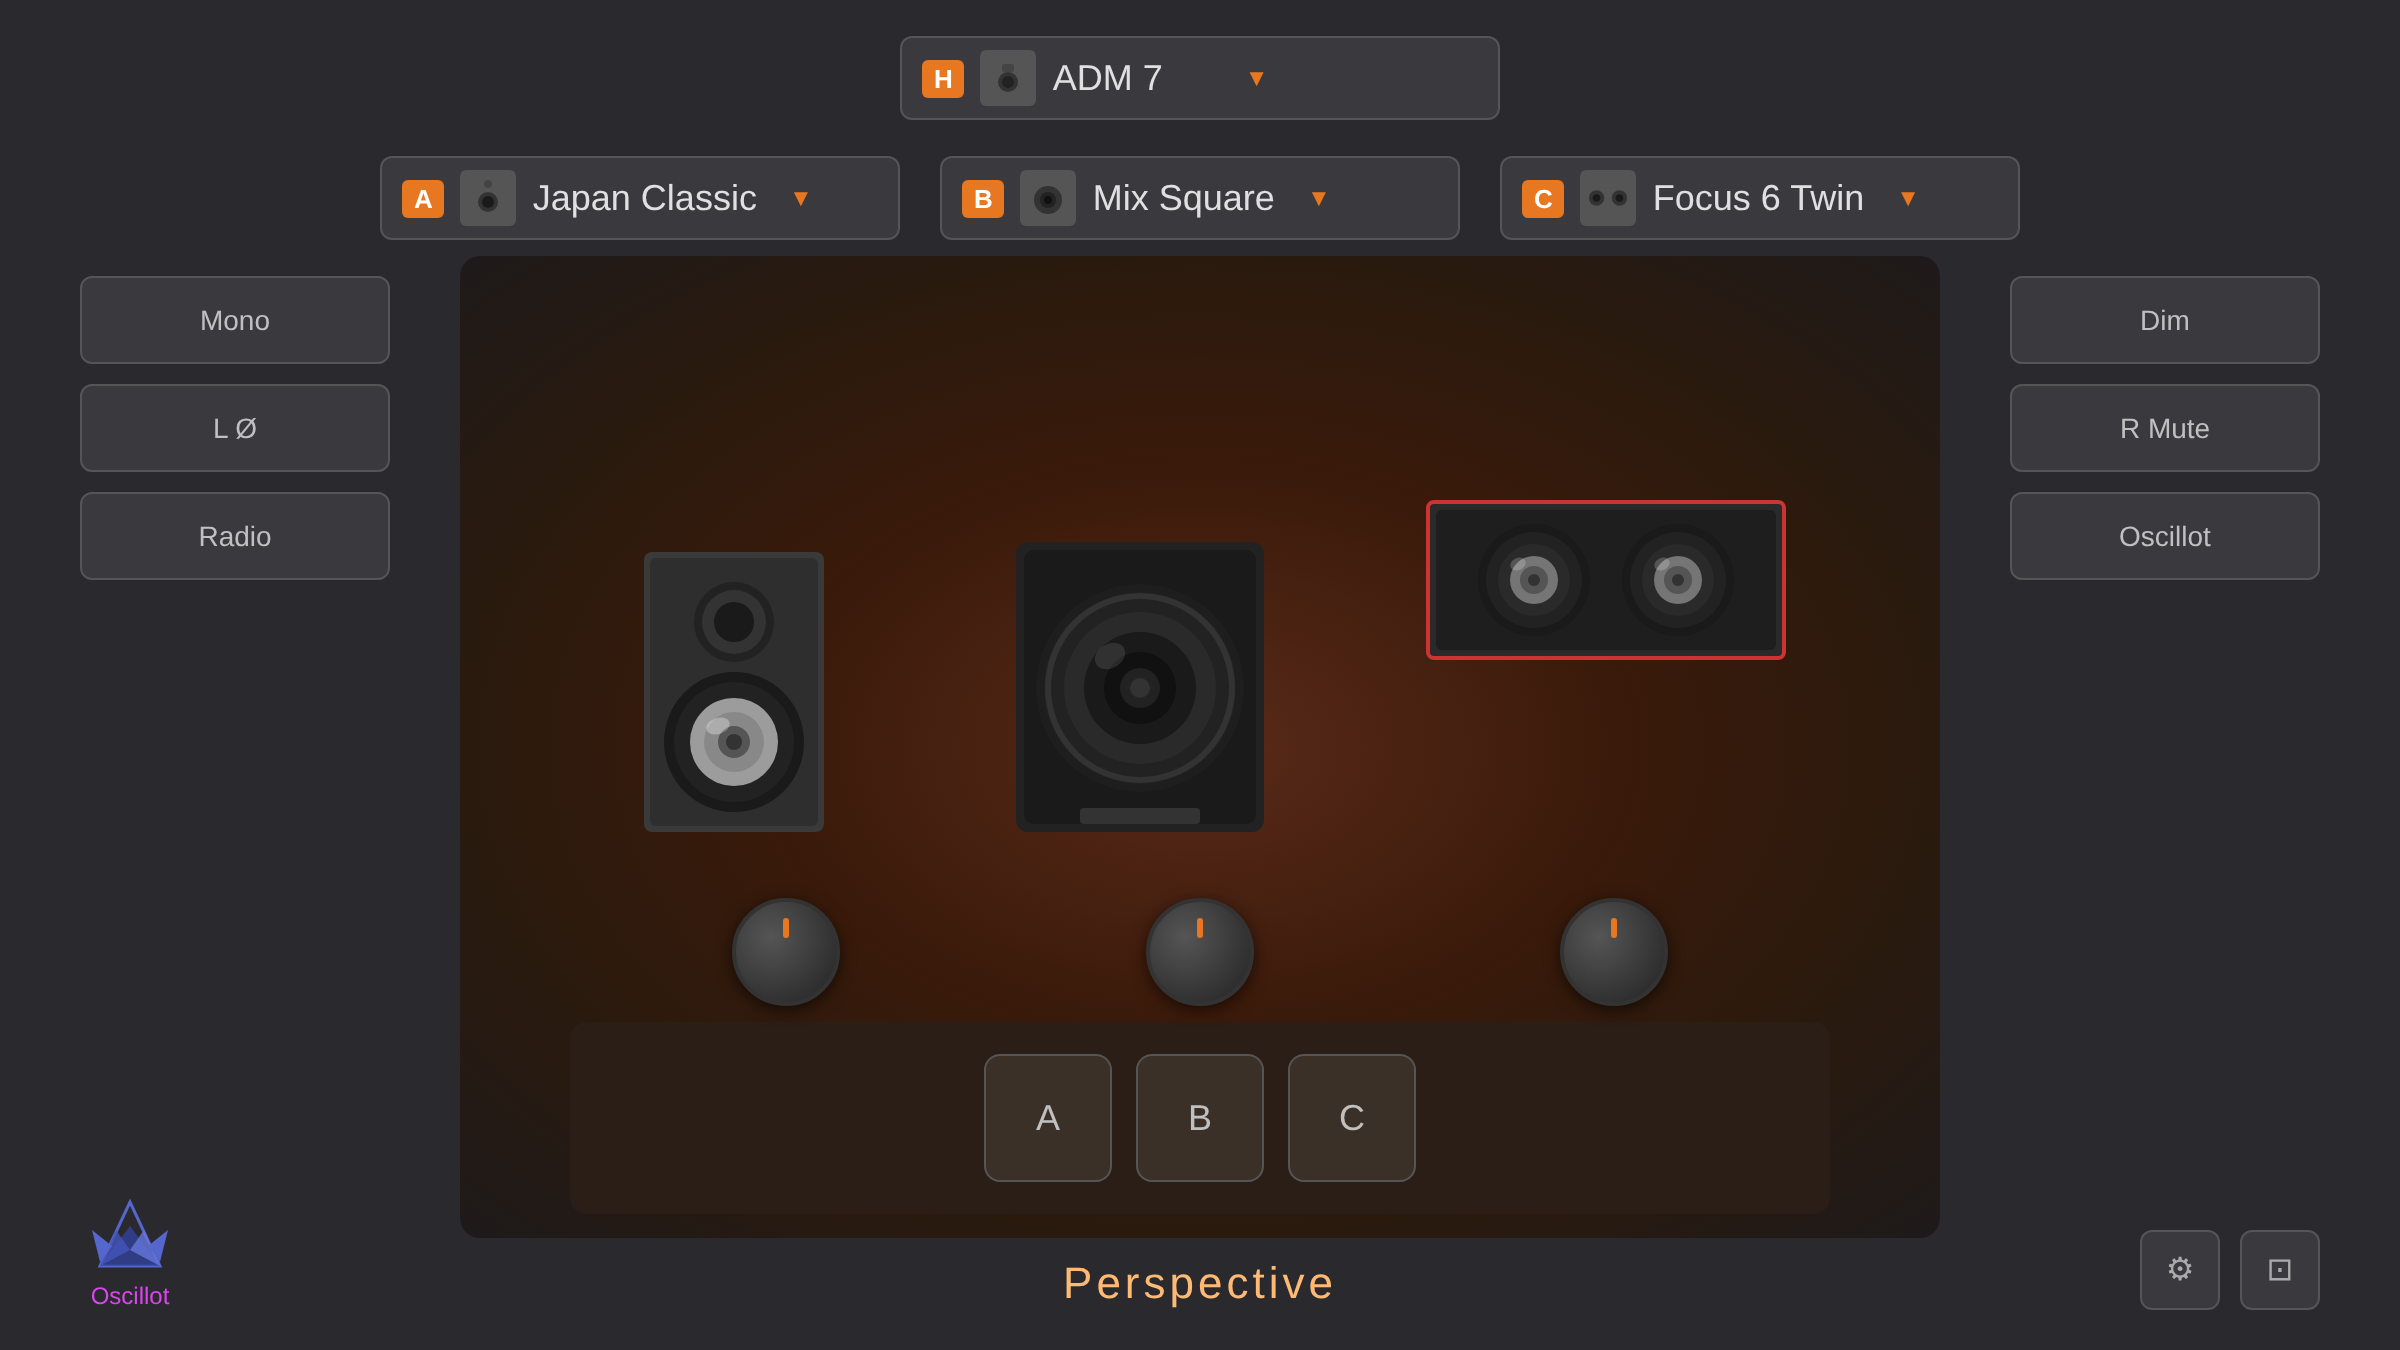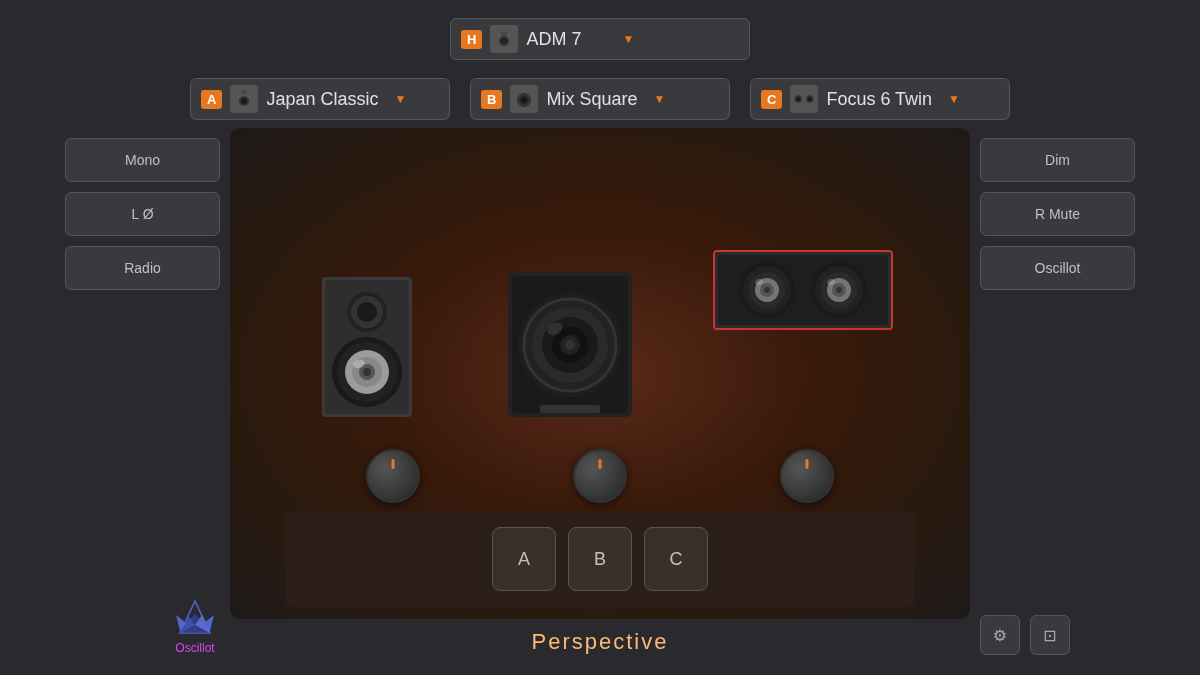--- a/index.html
+++ b/index.html
@@ -95,21 +95,21 @@
       gap: 0;
     }
 
     
     .left-panel {
       width: 200px;
       display: flex;
       flex-direction: column;
       gap: 10px;
       padding: 10px 10px;
-      align-items: flex-end;
+      align-items: flex-start;
       justify-content: flex-start;
     }
 
     .ctrl-btn {
       width: 155px;
       height: 44px;
       background: #3a3a3e;
       border: 1px solid #555;
       border-radius: 6px;
       color: #c0c0c0;
@@ -235,21 +235,21 @@
       font-weight: 300;
     }
 
     
     .right-panel {
       width: 200px;
       display: flex;
       flex-direction: column;
       gap: 10px;
       padding: 10px 10px;
-      align-items: flex-start;
+      align-items: flex-end;
       justify-content: flex-start;
     }
 
     .bottom-icons {
       margin-top: auto;
       display: flex;
       gap: 10px;
       padding-top: 30px;
     }
 

